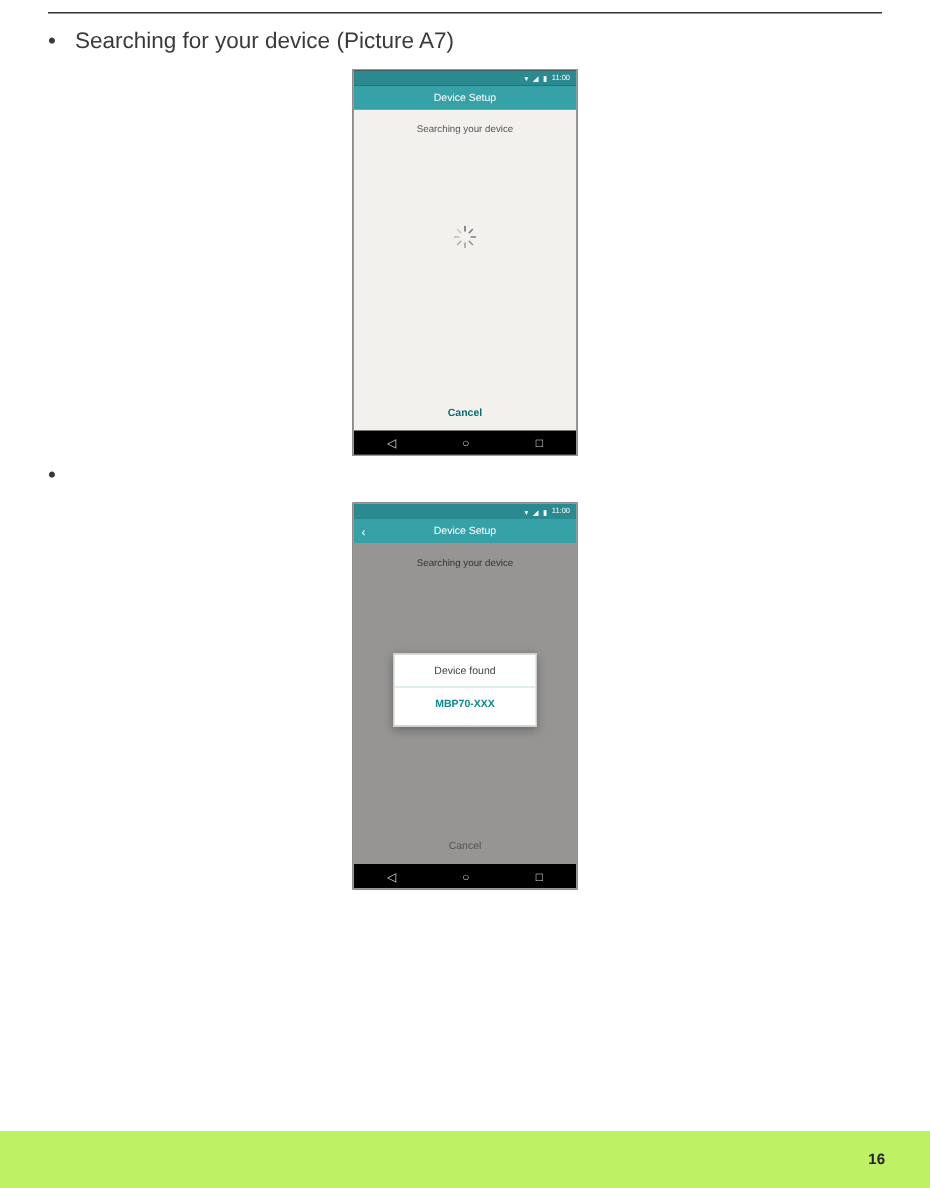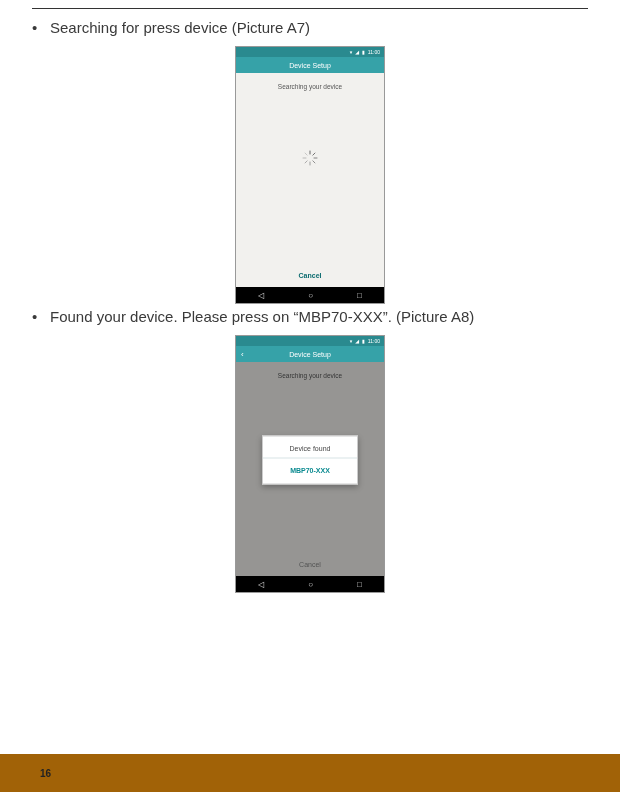--- a/index.html
+++ b/index.html
@@ -145,40 +145,40 @@
     text-align: center;
     color: #0a8a90;
     font-weight: bold;
     padding: 8px 0 10px 0;
   }
   
   .footer {
     position: absolute;
     left: 0; right: 0; bottom: 0;
     height: 38px;
-    background: #a16207;
-    display: flex;
-    align-items: center;
-    justify-content: space-between;
-    padding: 0 40px;
+    background: #bef264;
+    display: flex;
+    align-items: center;
+    justify-content: flex-end;
+    padding: 0 30px;
     font-size: 10px;
     font-weight: bold;
     color: #222;
   }
   .footer .right { font-size: 10px; }
 </style>
 </head>
 <body>
 
 <div class="content">
   <div class="hr"></div>
 
   <div class="bullet-row">
     <span class="dot">•</span>
-    <span>Searching for press device (Picture A7)</span>
+    <span>Searching for your device (Picture A7)</span>
   </div>
 
   <div class="phone-wrap">
     <div class="phone">
       <div class="statusbar">
         <span>▾</span>
         <span>◢</span>
         <span>▮</span>
         <span>11:00</span>
       </div>
@@ -206,21 +206,20 @@
       <div class="navbar">
         <span class="nav-icon">◁</span>
         <span class="nav-icon">○</span>
         <span class="nav-icon">□</span>
       </div>
     </div>
   </div>
 
   <div class="bullet-row">
     <span class="dot">•</span>
-    <span>Found your device. Please press on “MBP70-XXX”. (Picture A8)</span>
   </div>
 
   <div class="phone-wrap">
     <div class="phone">
       <div class="statusbar">
         <span>▾</span>
         <span>◢</span>
         <span>▮</span>
         <span>11:00</span>
       </div>

